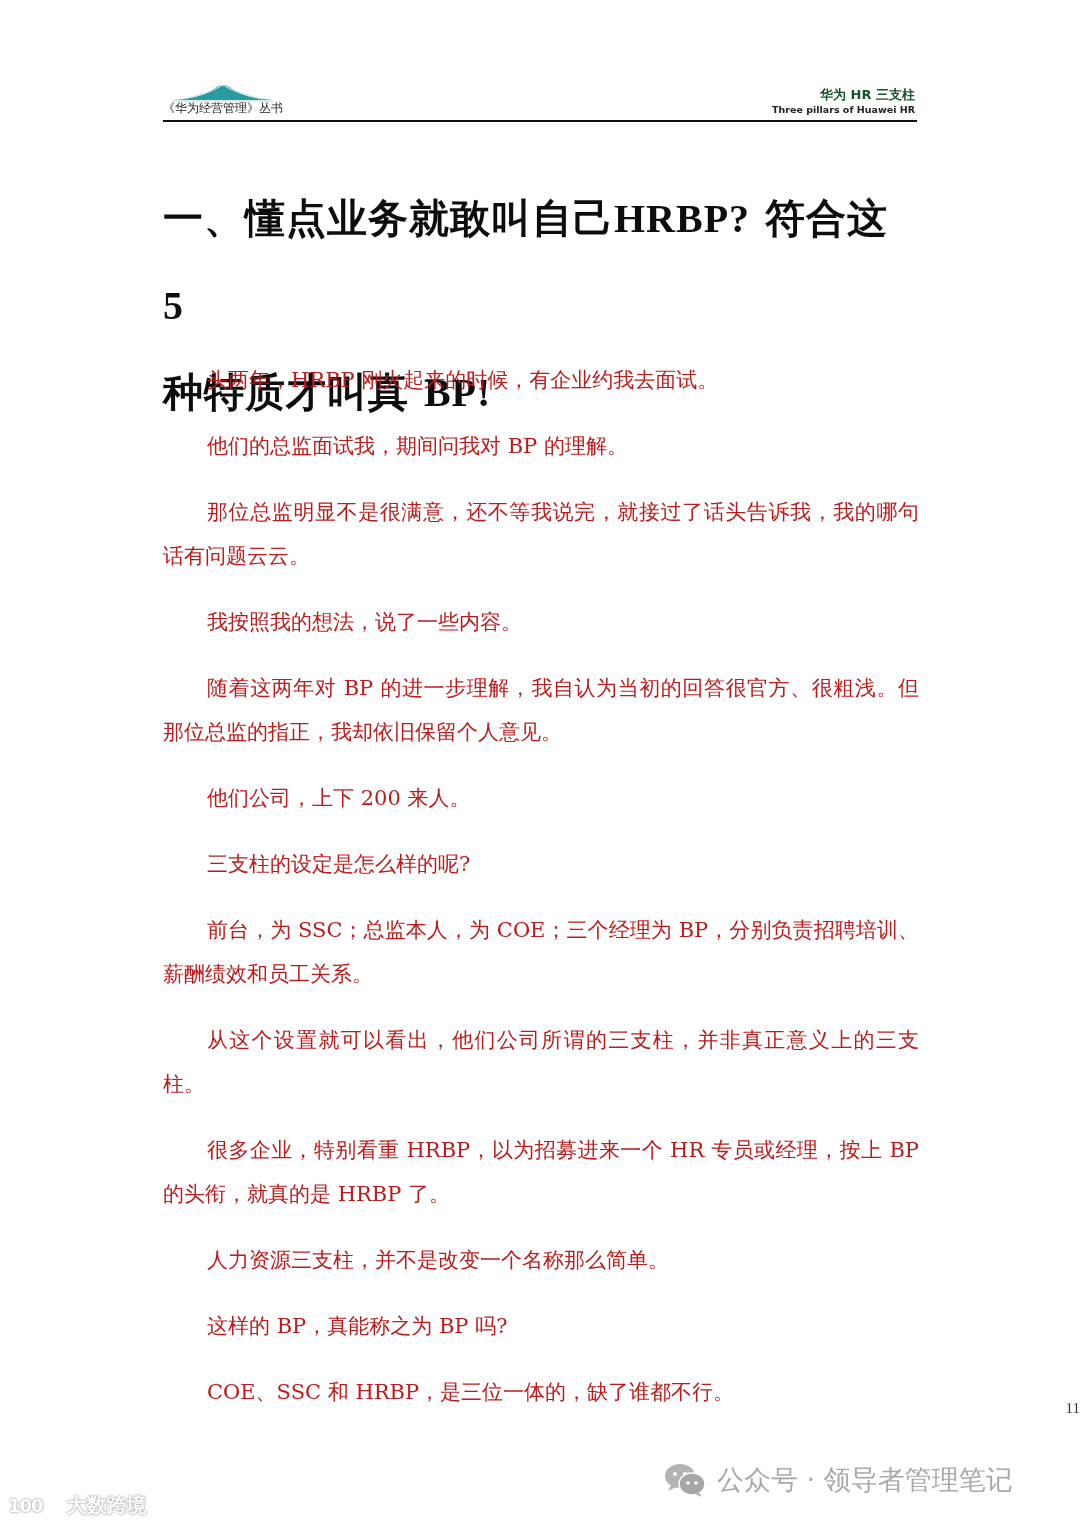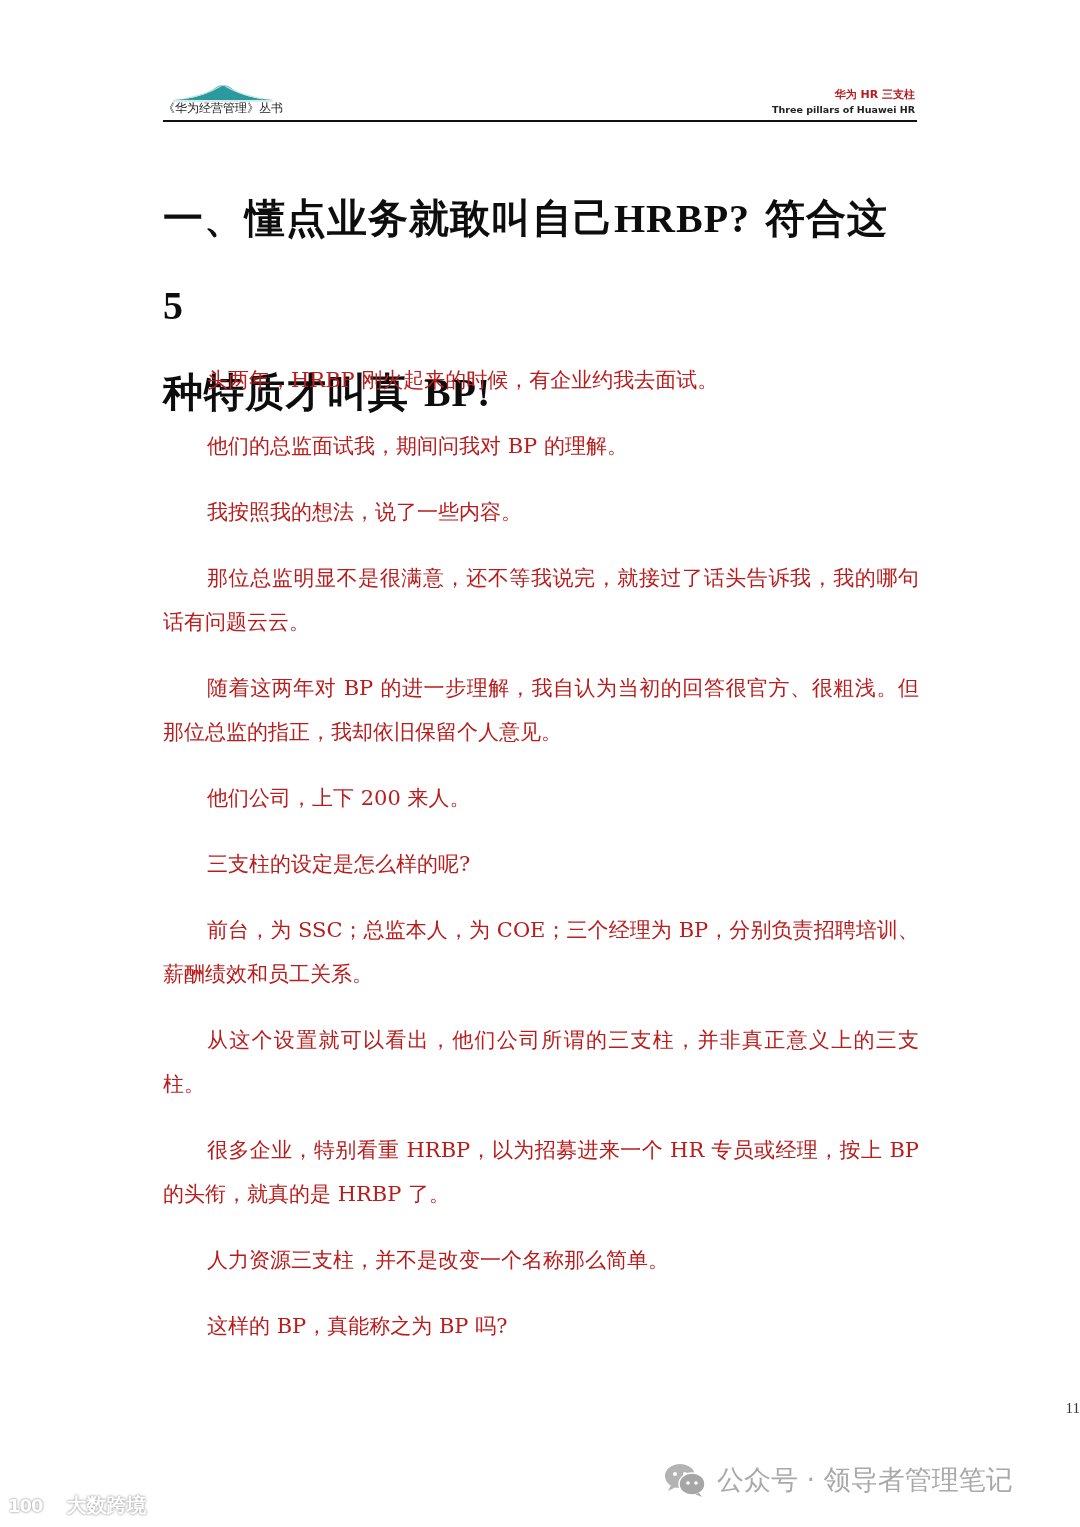--- a/index.html
+++ b/index.html
@@ -40,22 +40,22 @@
   }
   .header-right {
     position: absolute;
     right: 2px;
     top: 14px;
     text-align: right;
   }
   .header-right-title {
     font-family: "DejaVu Sans", "Liberation Sans", sans-serif;
     font-weight: bold;
-    font-size: 11px;
-    color: #b91c1c;
+    font-size: 13px;
+    color: #14532d;
     line-height: 18px;
     white-space: nowrap;
   }
   .header-right-sub {
     font-family: "DejaVu Sans", "Liberation Sans", sans-serif;
     font-weight: bold;
     font-size: 9.5px;
     color: #222;
     line-height: 12px;
     white-space: nowrap;
@@ -163,30 +163,31 @@
 <div class="header-rule"></div>
 
 <h1 class="title" style="margin:0;">
   <span><span>一、懂点业务就敢叫自己</span><span class="latin">HRBP?</span> <span>符合这</span> <span class="latin">5</span></span><br>
   <span><span>种特质才叫真</span> <span class="latin">BP!</span></span>
 </h1>
 
 <div class="body">
   <p class="para">头两年，HRBP 刚火起来的时候，有企业约我去面试。</p>
   <p class="para">他们的总监面试我，期间问我对 BP 的理解。</p>
+  <p class="para">那位总监明显不是很满意，还不等我说完，就接过了话头告诉我，我的哪句话有问题云云。</p>
   <p class="para">我按照我的想法，说了一些内容。</p>
-  <p class="para">那位总监明显不是很满意，还不等我说完，就接过了话头告诉我，我的哪句话有问题云云。</p>
   <p class="para">随着这两年对 BP 的进一步理解，我自认为当初的回答很官方、很粗浅。但那位总监的指正，我却依旧保留个人意见。</p>
   <p class="para">他们公司，上下 200 来人。</p>
   <p class="para">三支柱的设定是怎么样的呢?</p>
   <p class="para">前台，为 SSC；总监本人，为 COE；三个经理为 BP，分别负责招聘培训、薪酬绩效和员工关系。</p>
   <p class="para">从这个设置就可以看出，他们公司所谓的三支柱，并非真正意义上的三支柱。</p>
   <p class="para">很多企业，特别看重 HRBP，以为招募进来一个 HR 专员或经理，按上 BP 的头衔，就真的是 HRBP 了。</p>
   <p class="para">人力资源三支柱，并不是改变一个名称那么简单。</p>
   <p class="para">这样的 BP，真能称之为 BP 吗?</p>
+  <p class="para">COE、SSC 和 HRBP，是三位一体的，缺了谁都不行。</p>
 </div>
 
 <div class="page-number">11</div>
 
 <div class="watermark-left">
   <span class="wm-logo">100</span>
   <span>大数跨境</span>
 </div>
 
 <div class="watermark-right">

